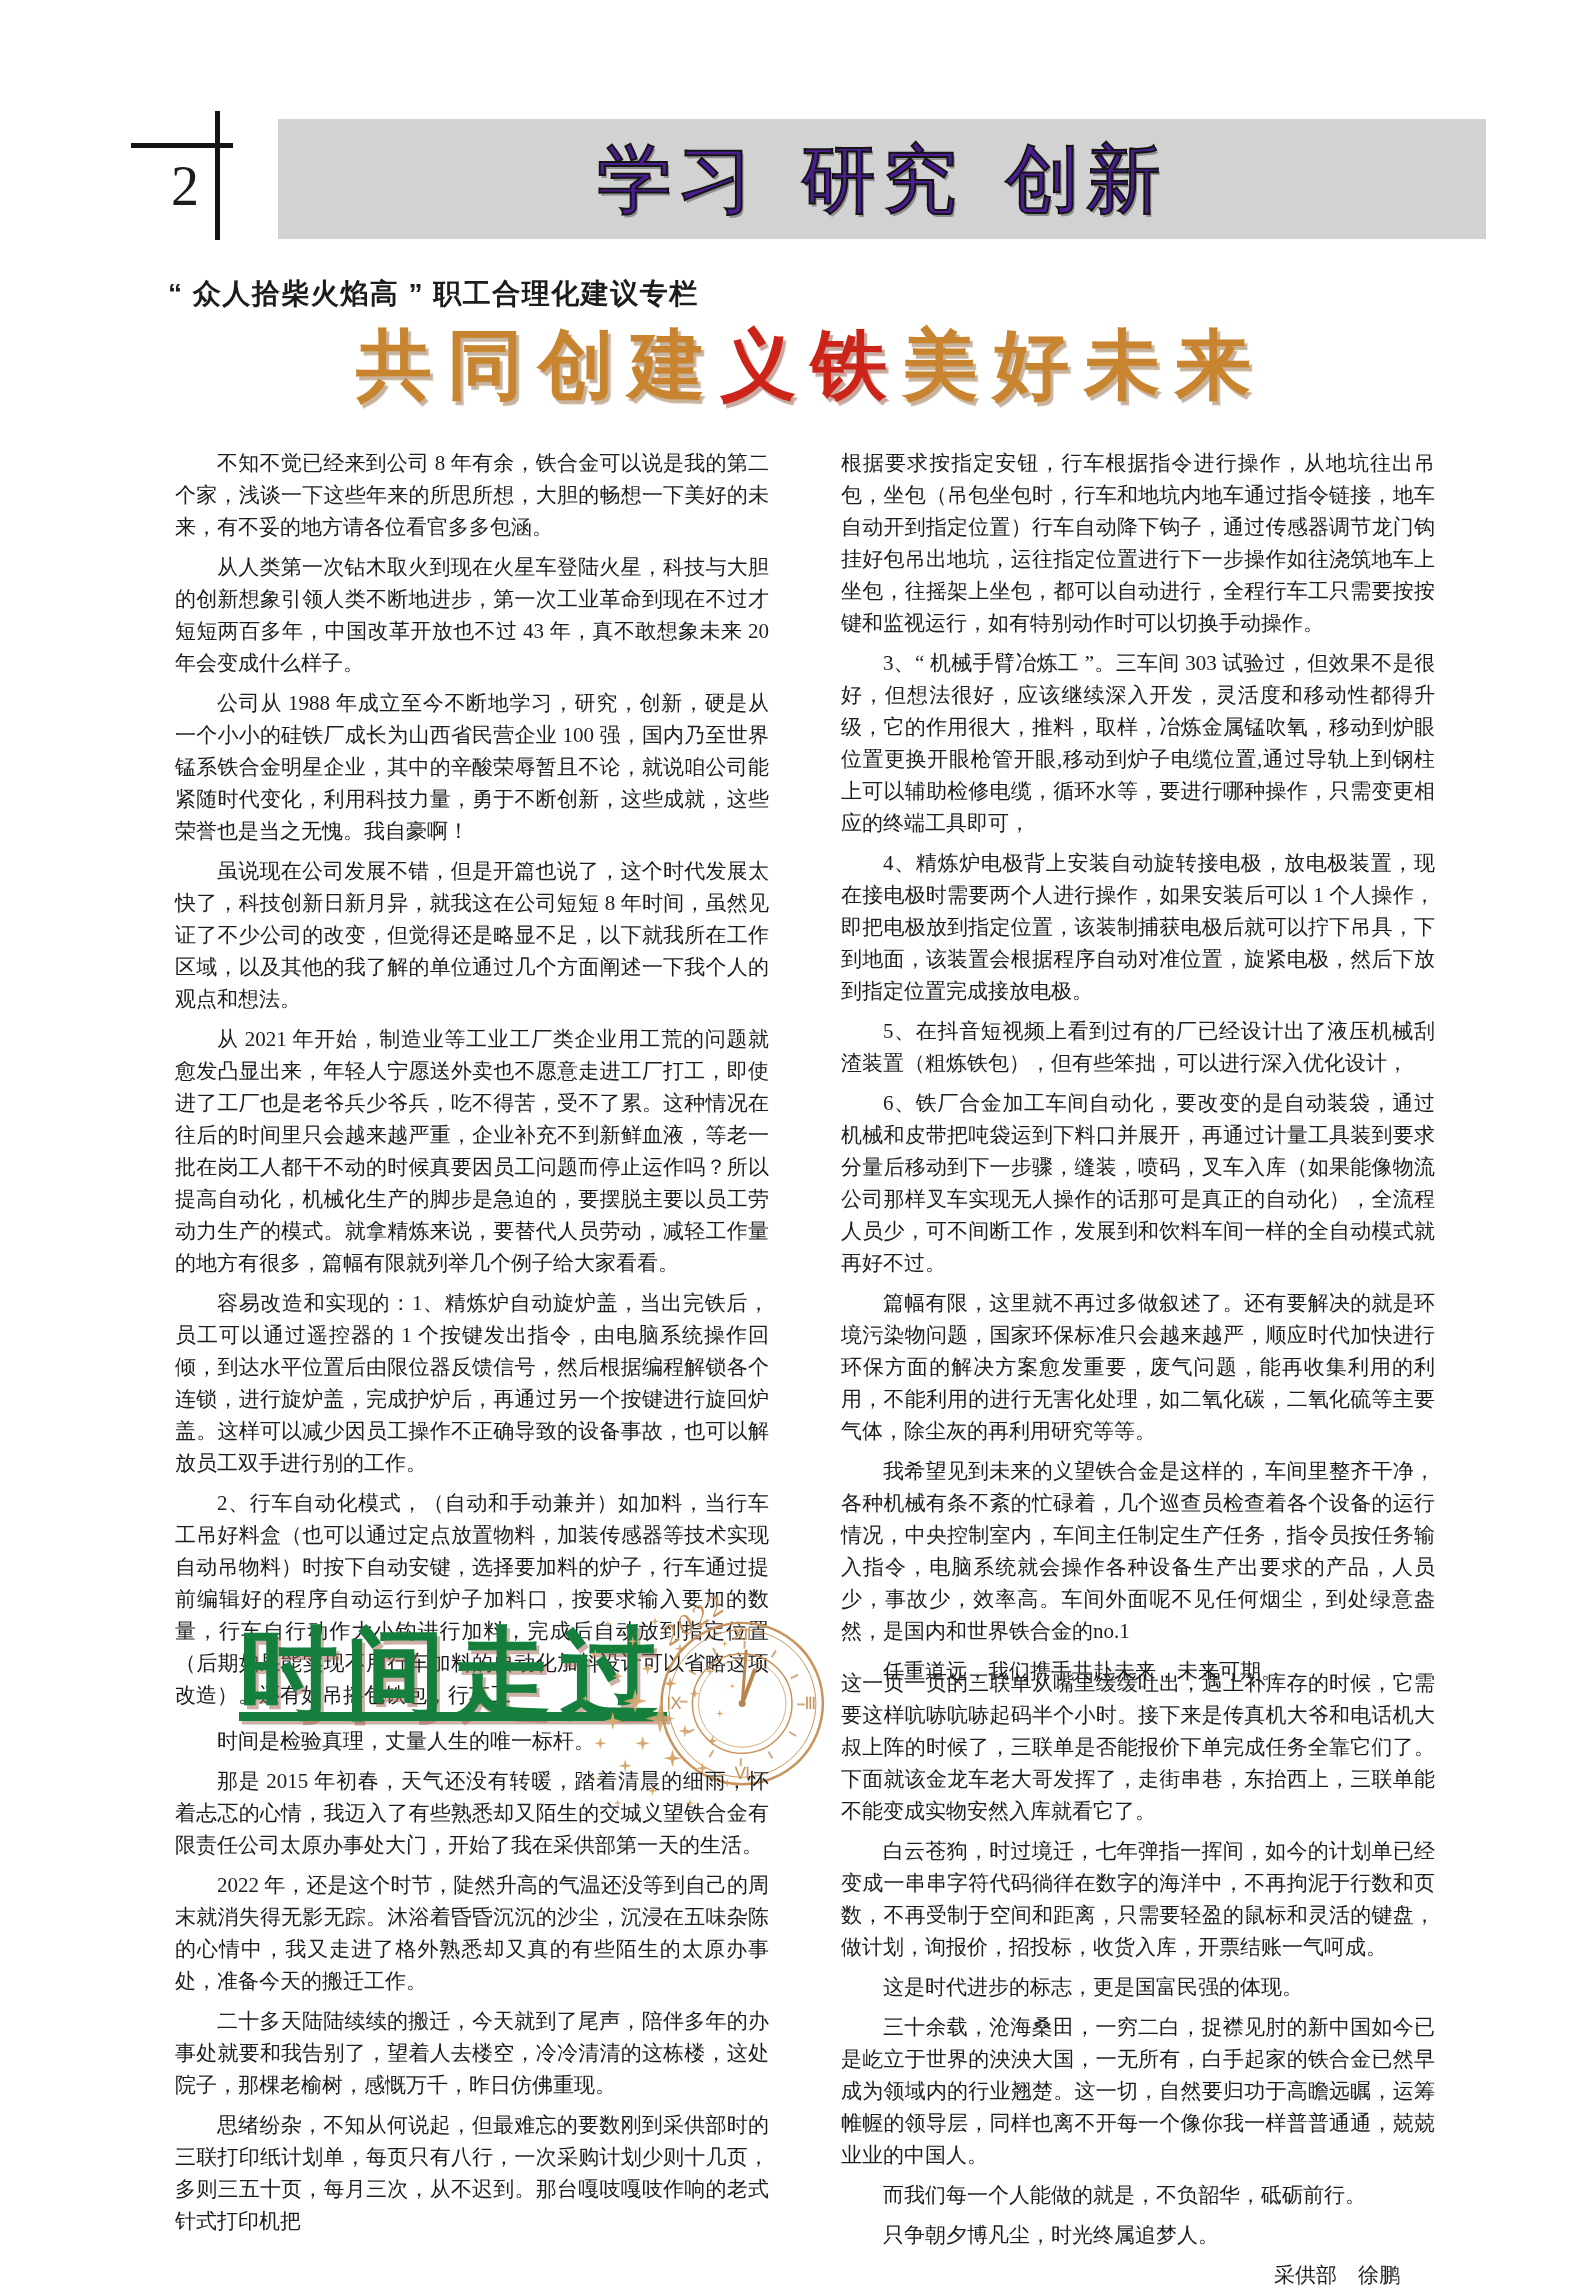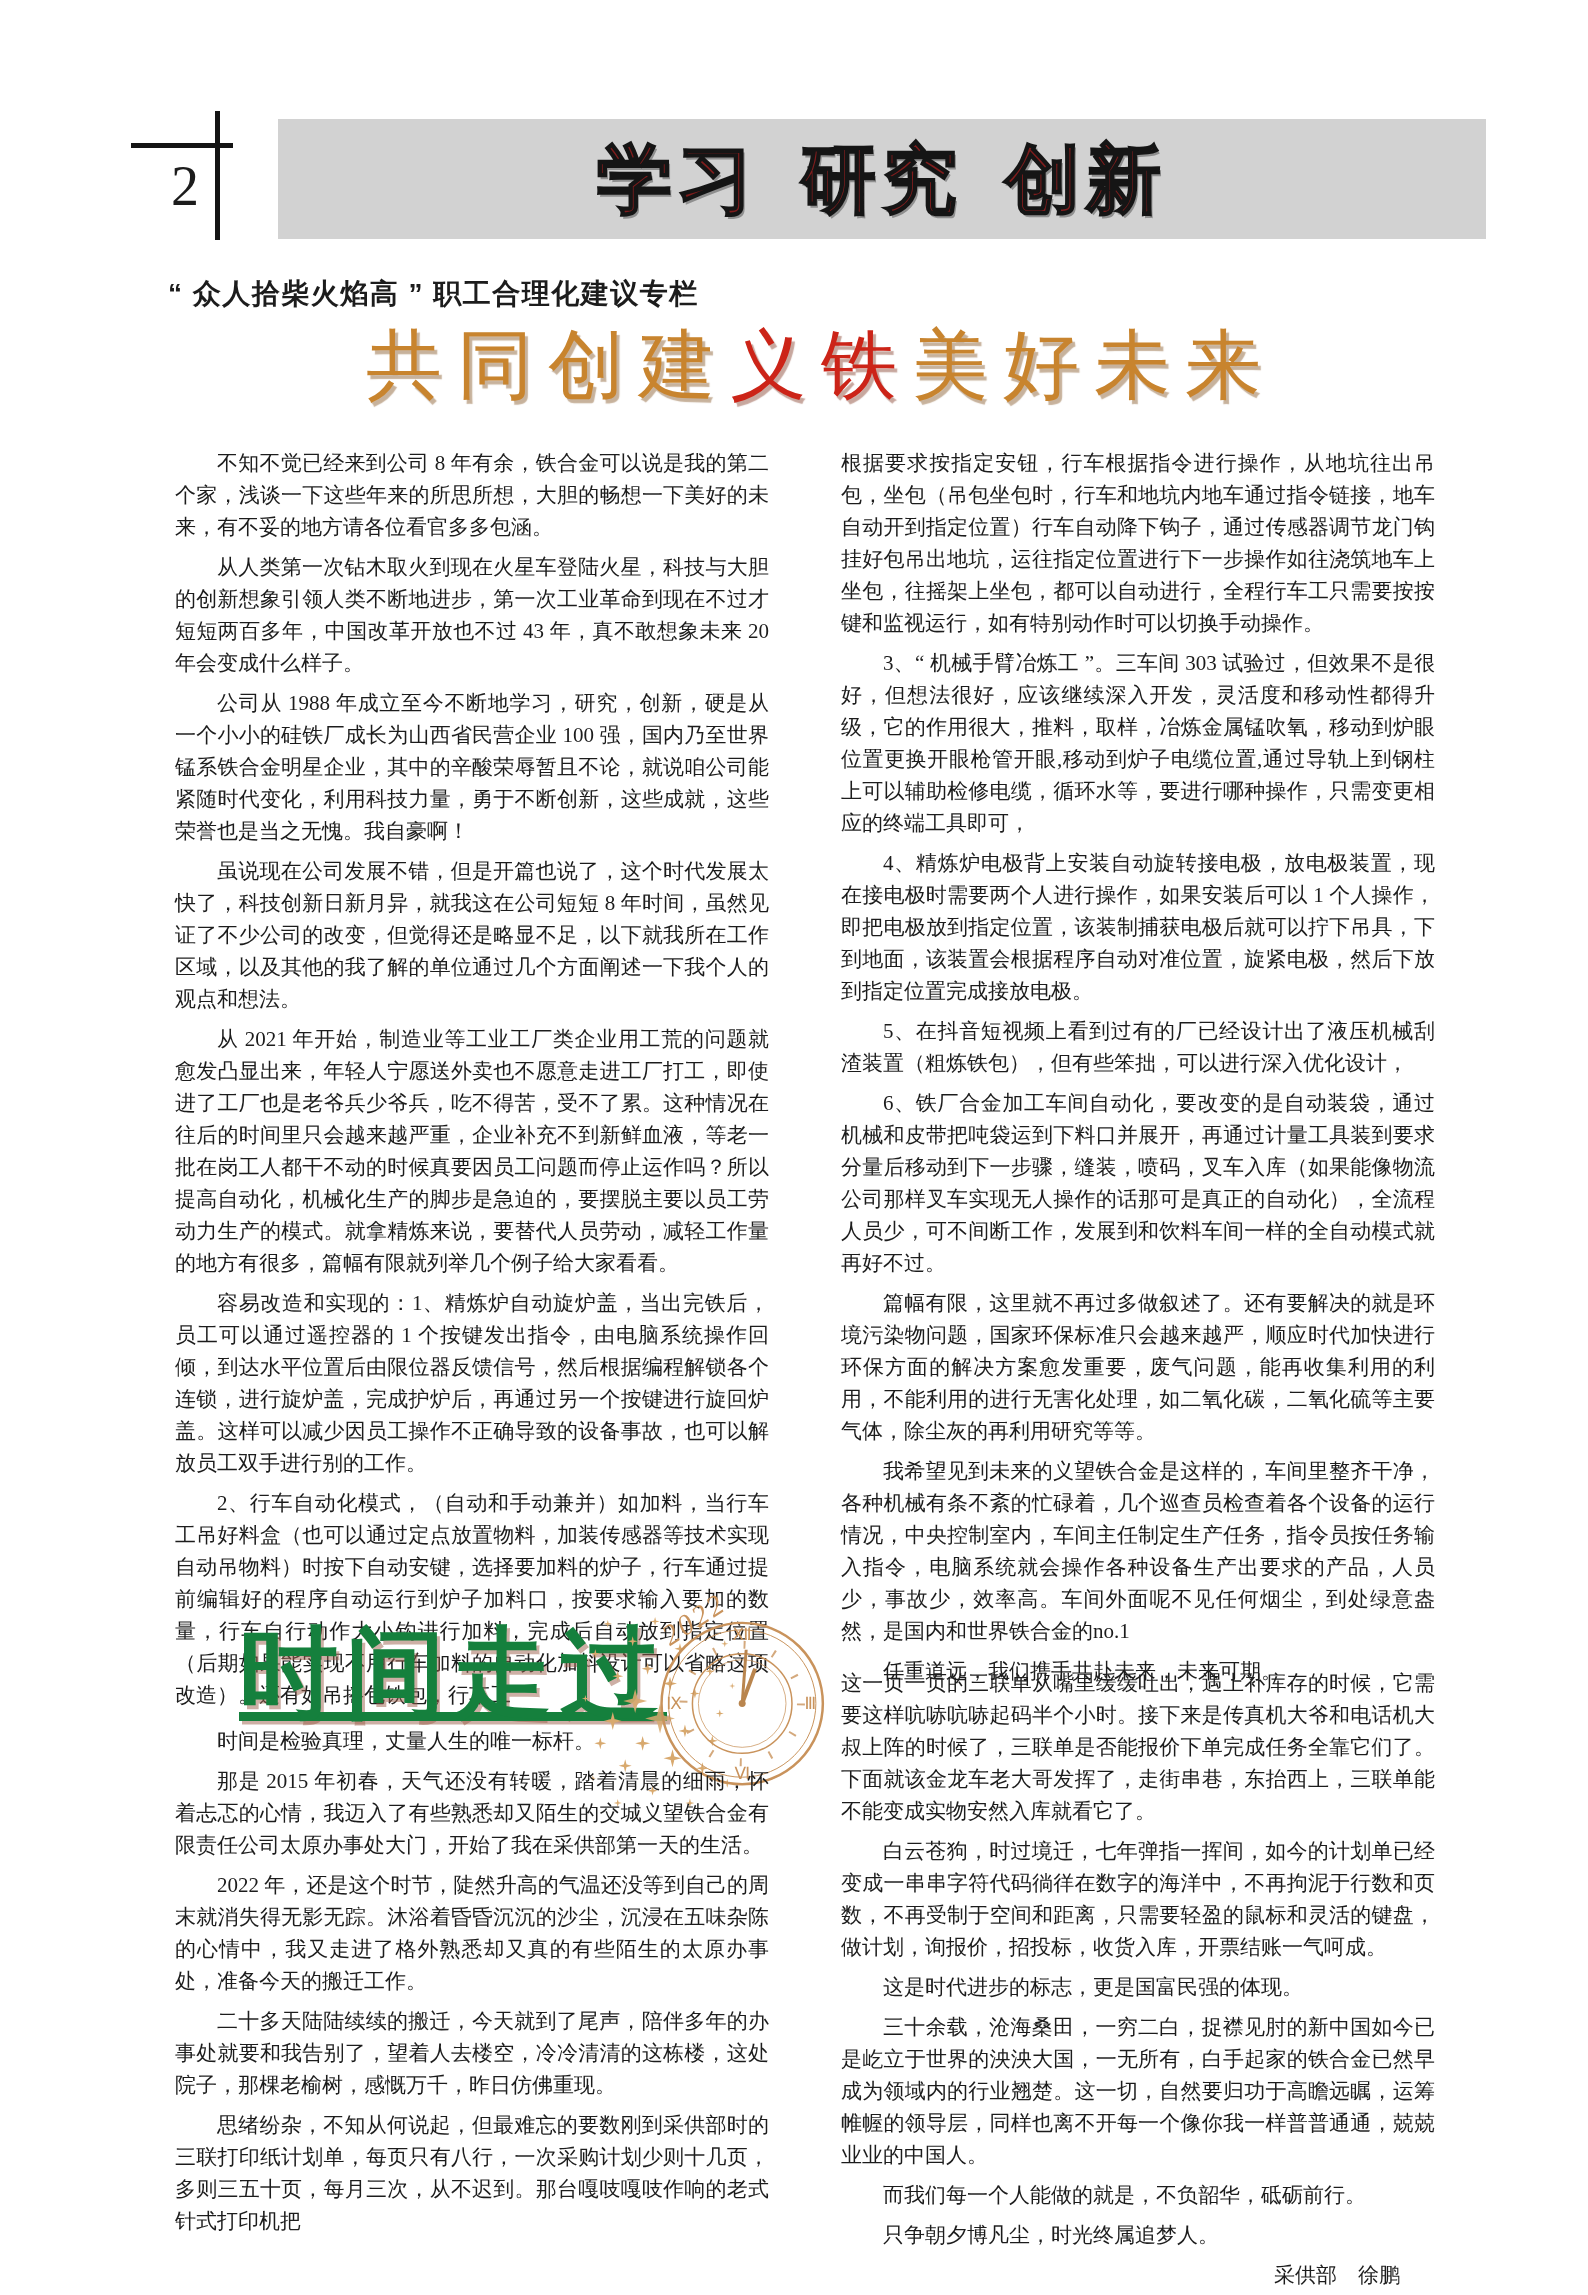--- a/index.html
+++ b/index.html
@@ -13,33 +13,33 @@
   .mark-h{position:absolute;left:131px;top:143px;width:102px;height:4.5px;background:#141414;}
   .mark-v{position:absolute;left:215px;top:111px;width:4.5px;height:129px;background:#141414;}
   .page-number{position:absolute;left:171px;top:158px;font-size:56px;line-height:1;font-family:"Liberation Serif",serif;}
 
   
   .banner{
     position:absolute;left:278px;top:119px;width:1208px;height:120px;
     background:#d2d2d2;text-align:center;line-height:120px;white-space:nowrap;
   }
   .banner-word{
-    font-family:"Liberation Sans", sans-serif;font-weight:700;font-size:75px;
-    letter-spacing:6px;color:#7f1d1d;-webkit-text-stroke:2px #151515;
+    font-family:"Liberation Sans", sans-serif;font-weight:400;font-size:75px;
+    letter-spacing:6px;color:#4c1d95;-webkit-text-stroke:2px #151515;
     text-shadow:2px 2.5px 0 #8f8f8f;margin:0 20px;vertical-align:middle;display:inline-block;
   }
 
   
   .col-label{
     position:absolute;left:168px;top:275px;font-family:"Liberation Sans", sans-serif;
     font-weight:bold;font-size:28px;letter-spacing:1.5px;white-space:nowrap;
   }
   .main-title{
-    position:absolute;left:167px;top:322px;width:1308px;margin:0;text-align:center;
-    font-family:"Liberation Serif", serif;font-weight:normal;font-size:76px;
+    position:absolute;left:157px;top:322px;width:1308px;margin:0;text-align:center;
+    font-family:"Liberation Serif", serif;font-weight:bold;font-size:76px;
     letter-spacing:15px;white-space:nowrap;line-height:1.15;
   }
   .seg-gold{color:#c8842e;text-shadow:3px 3.5px 1px rgba(130,85,35,.45);}
   .seg-red{color:#cc2418;text-shadow:3px 3.5px 1px rgba(130,60,40,.45);}
 
   
   .col{position:absolute;width:610px;font-size:21px;line-height:32px;text-align:justify;}
   .col p{margin:8px;text-indent:2em;}
   .col p.noindent{text-indent:0;}
   .art1-left{left:167px;top:439px;}

